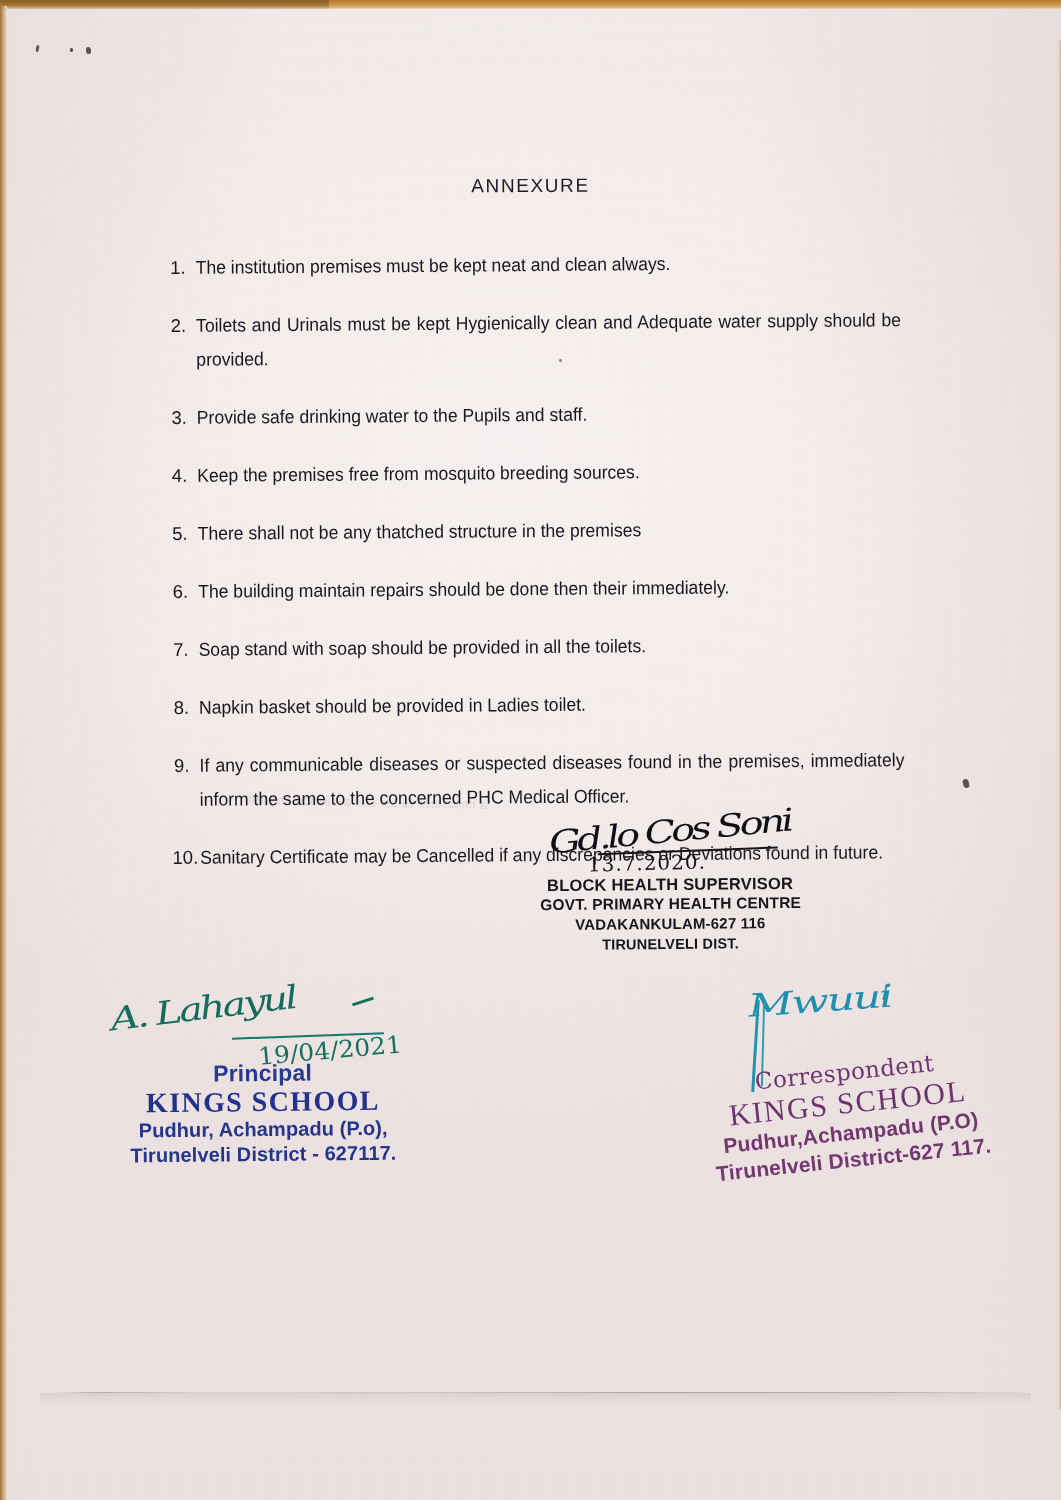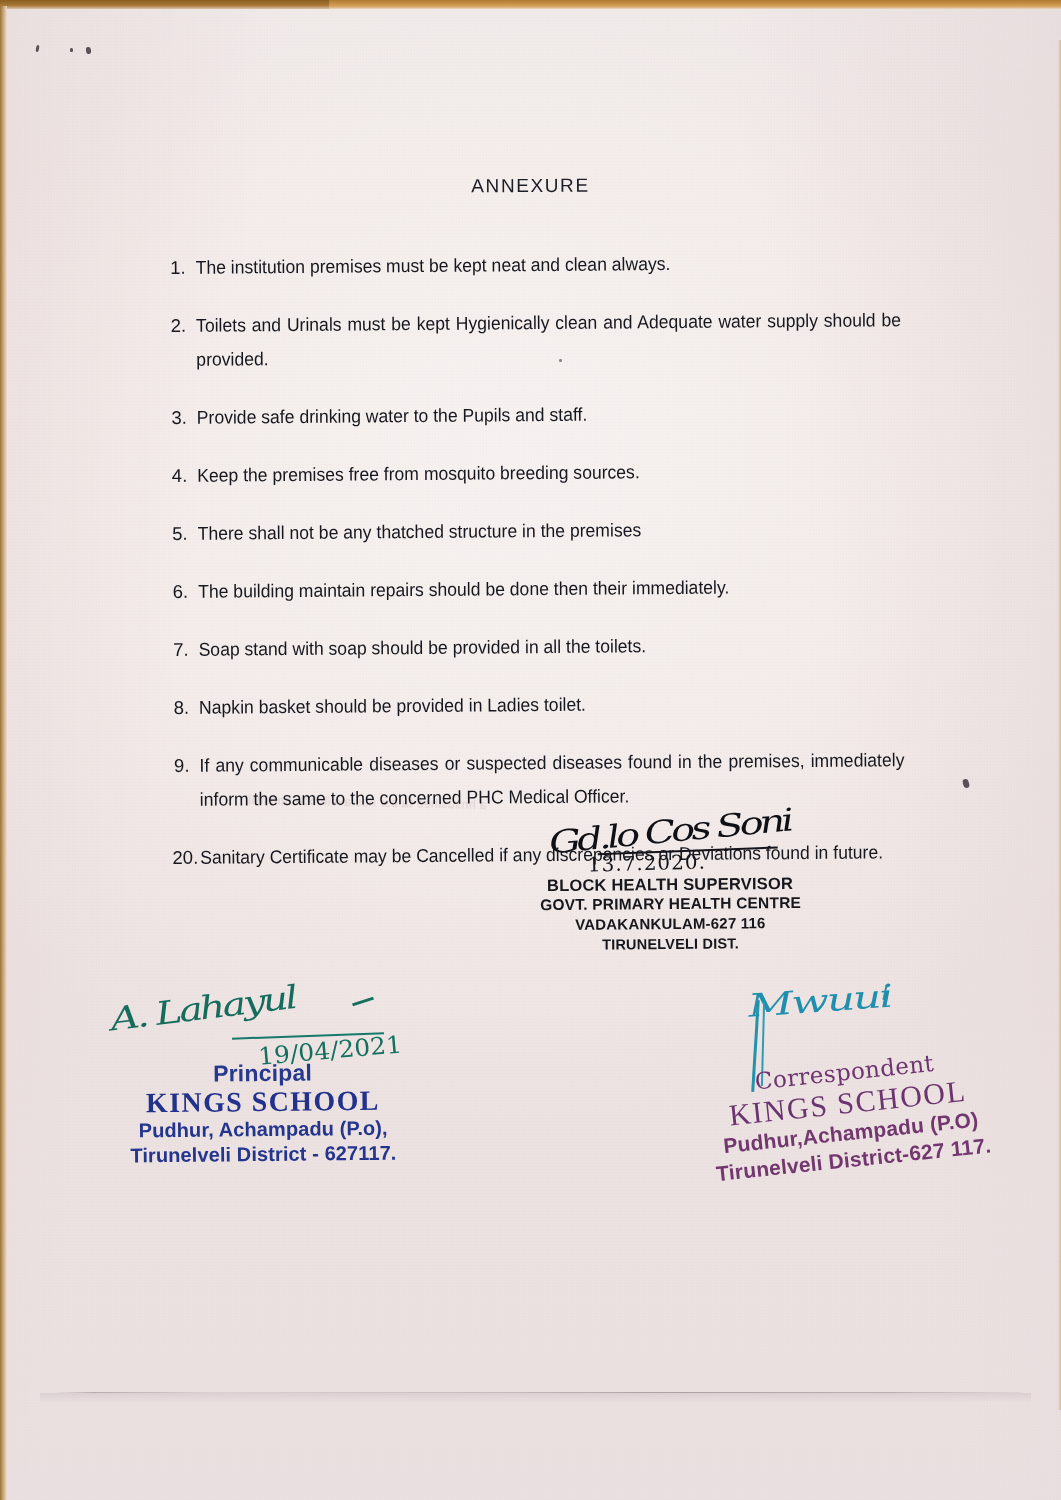--- a/index.html
+++ b/index.html
@@ -422,21 +422,21 @@
       <div class="clause-num">8.</div>
       <div class="clause-text">Napkin basket should be provided in Ladies toilet.</div>
     </div>
 
     <div class="clause justified">
       <div class="clause-num">9.</div>
       <div class="clause-text">If any communicable diseases or suspected diseases found in the premises, immediately inform the same to the concerned PHC Medical Officer.</div>
     </div>
 
     <div class="clause wide">
-      <div class="clause-num">20.</div>
+      <div class="clause-num">10.</div>
       <div class="clause-text">Sanitary Certificate may be Cancelled if any discrepancies or Deviations found in future.</div>
     </div>
 
   </div>
 
   <div class="bhs-block">
     <div class="bhs-sign">Gd.lo Cos Soni</div>
     <div class="bhs-sign-rule"></div>
     <div class="bhs-date">13.7.2020.</div>
     <div class="bhs-line l1">BLOCK HEALTH SUPERVISOR</div>

